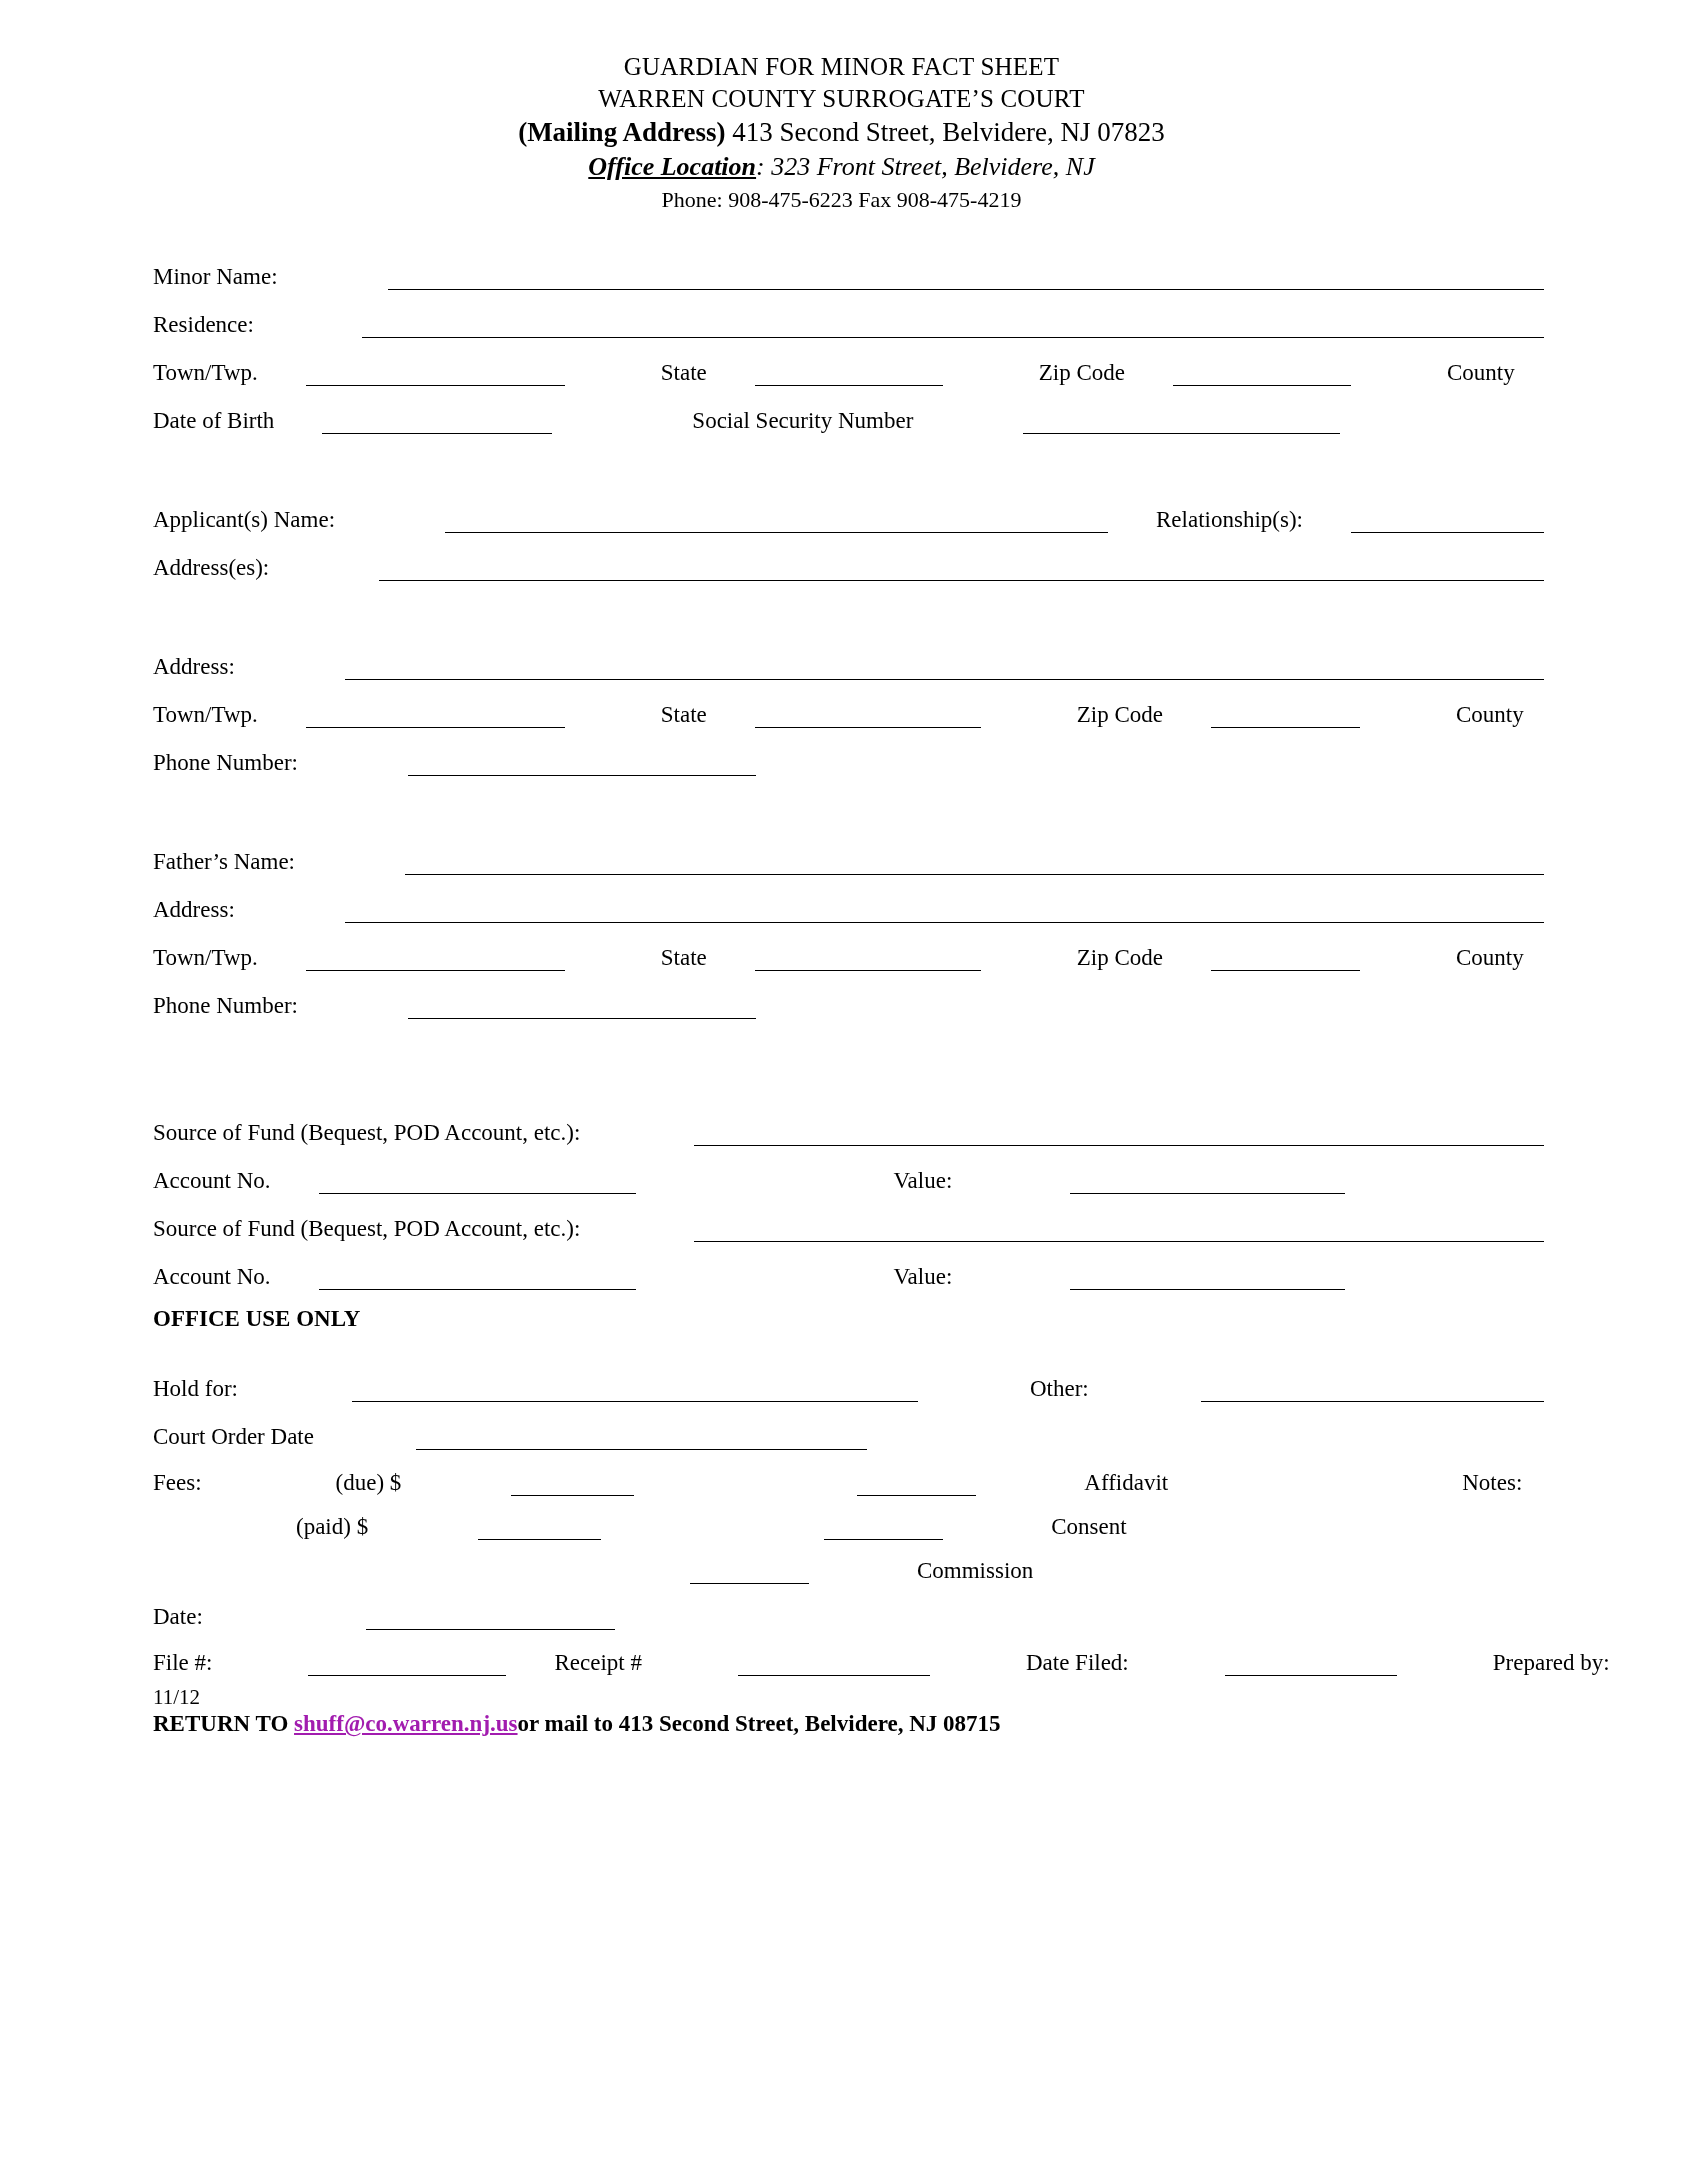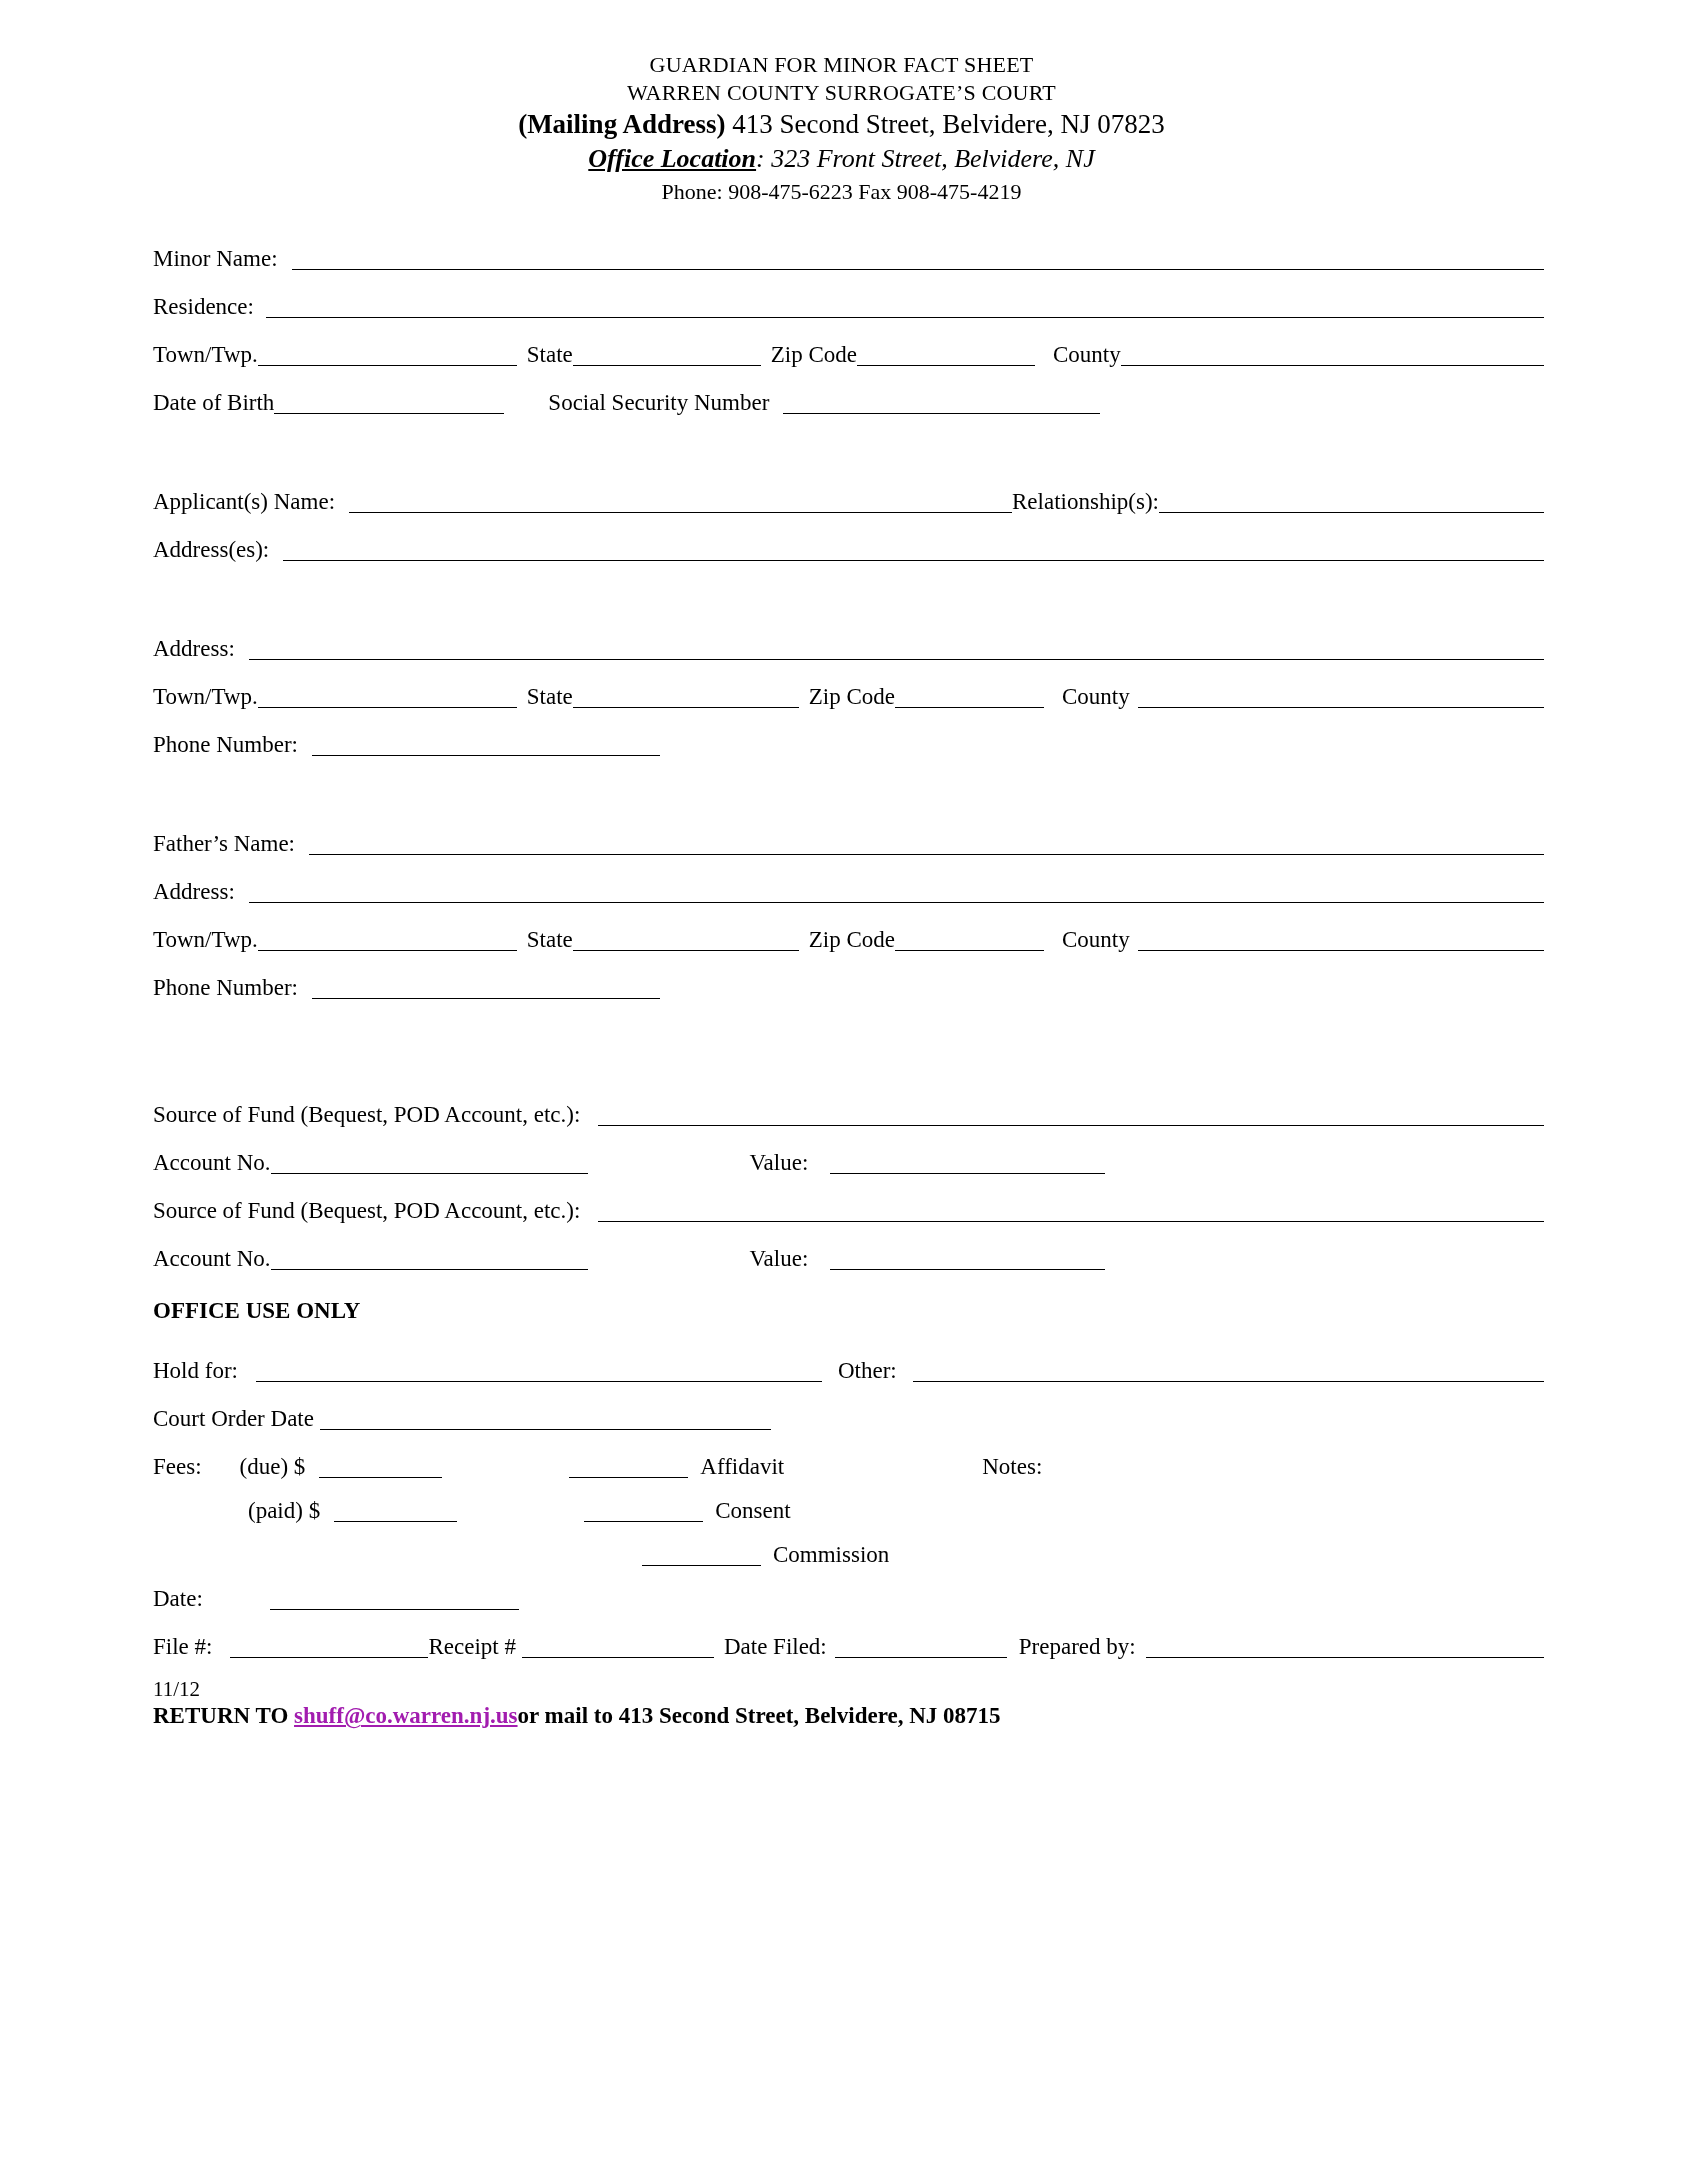--- a/index.html
+++ b/index.html
@@ -26,21 +26,21 @@
   
   .header {
     text-align: center;
     margin-top: 51px;
   }
   .header-line {
     line-height: 1.28;
     white-space: nowrap;
   }
   .h-caps {
-    font-size: 22px;
+    font-size: 25px;
     letter-spacing: 0.2px;
   }
   .h-mail {
     font-size: 27px;
   }
   .h-mail b { font-weight: bold; }
   .h-loc {
     font-size: 26px;
     font-style: italic;
   }
@@ -55,24 +55,25 @@
 
   
   .form {
     margin-top: 40px;
     padding-left: 153px;
     padding-right: 139px;
     font-size: 23px;
   }
   .row {
     display: flex;
-    align-items: flex-start;
+    align-items: center;
     white-space: nowrap;
     margin-bottom: 0;
     height: 48px;
+    gap: 48px;
   }
   .row.tight { height: 44px; }
   .lbl {
     display: inline-block;
     padding-bottom: 2px;
   }
   .line {
     border-bottom: 1.3px solid #000;
     height: 23px;
     flex: none;

